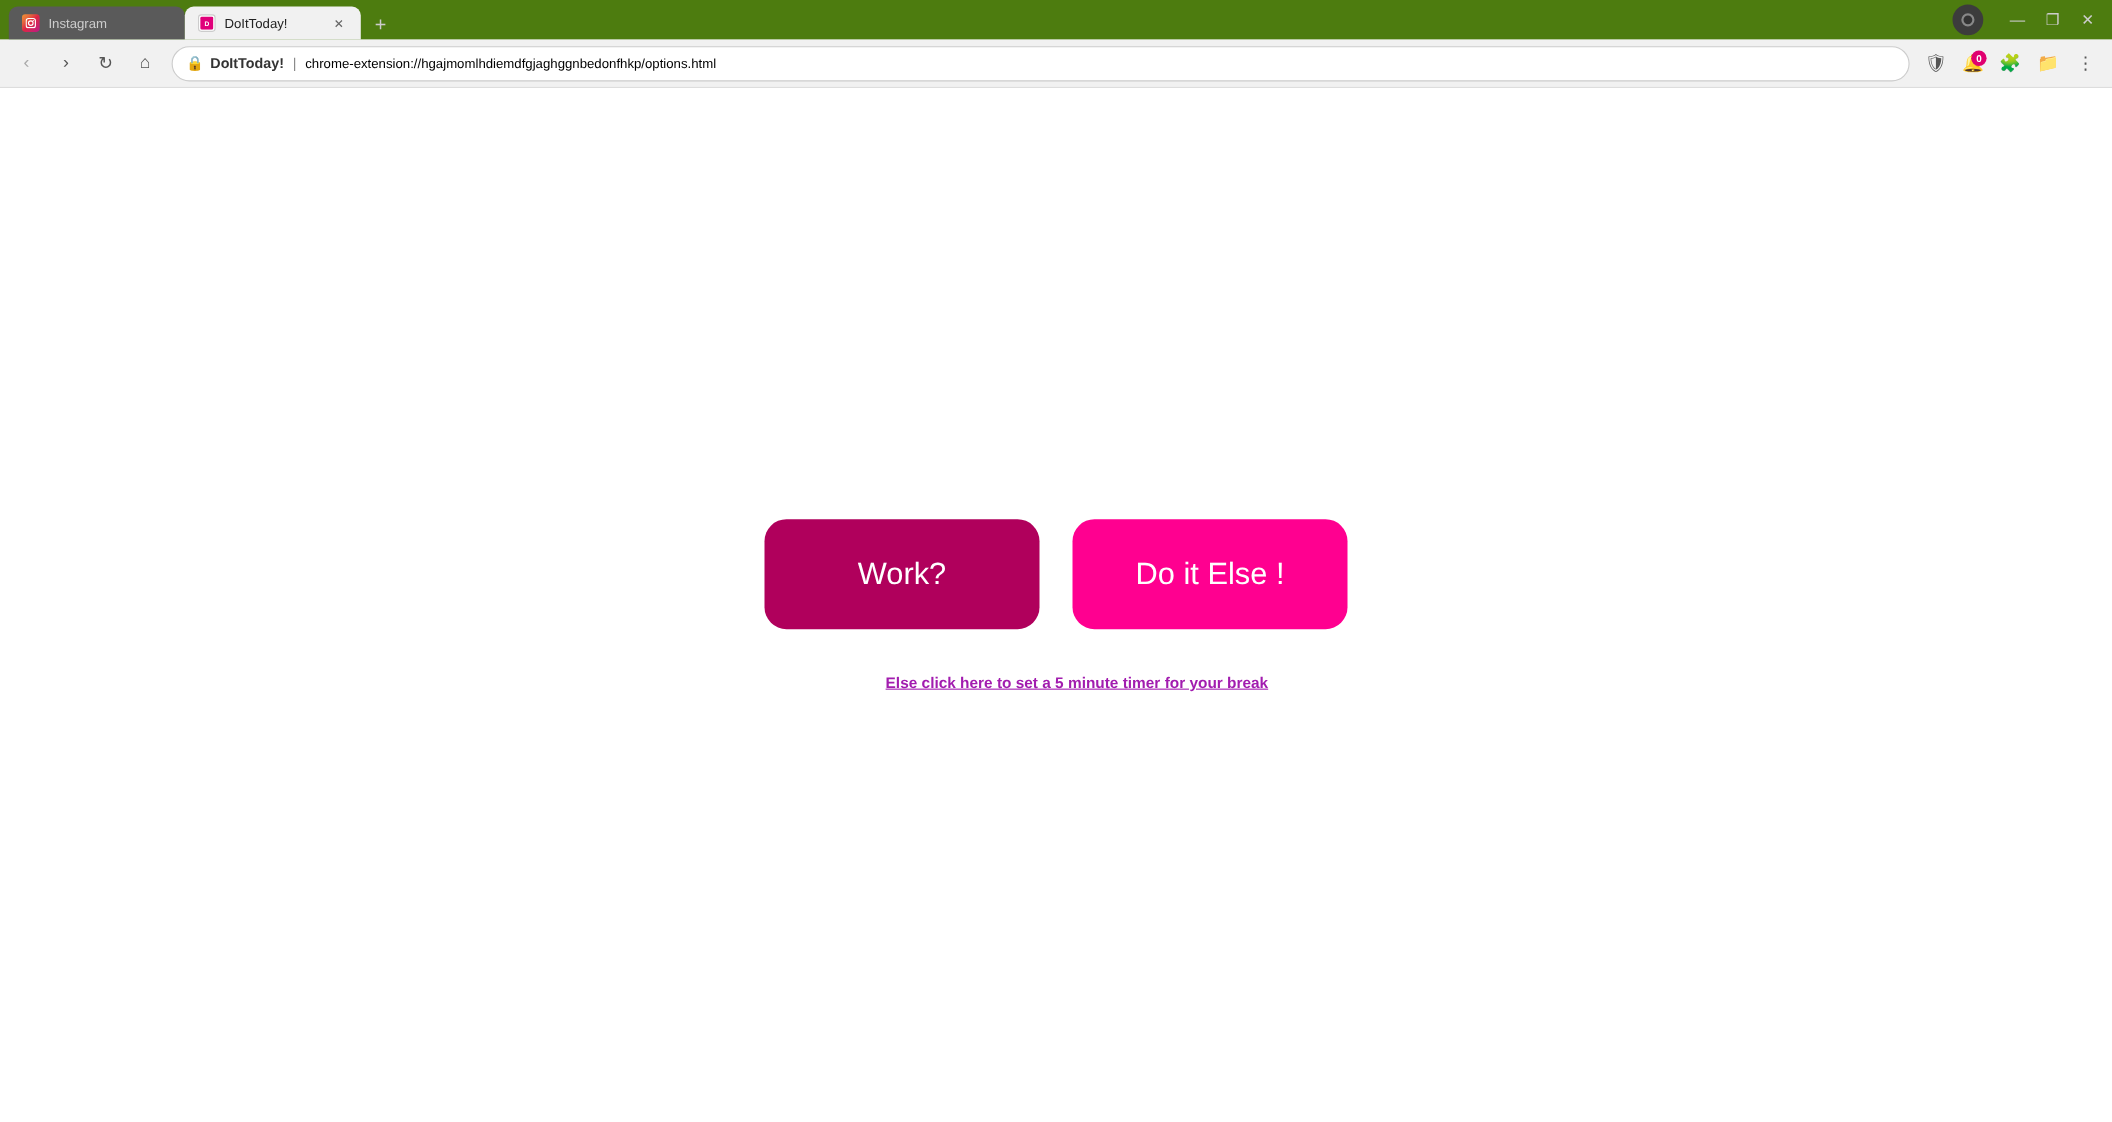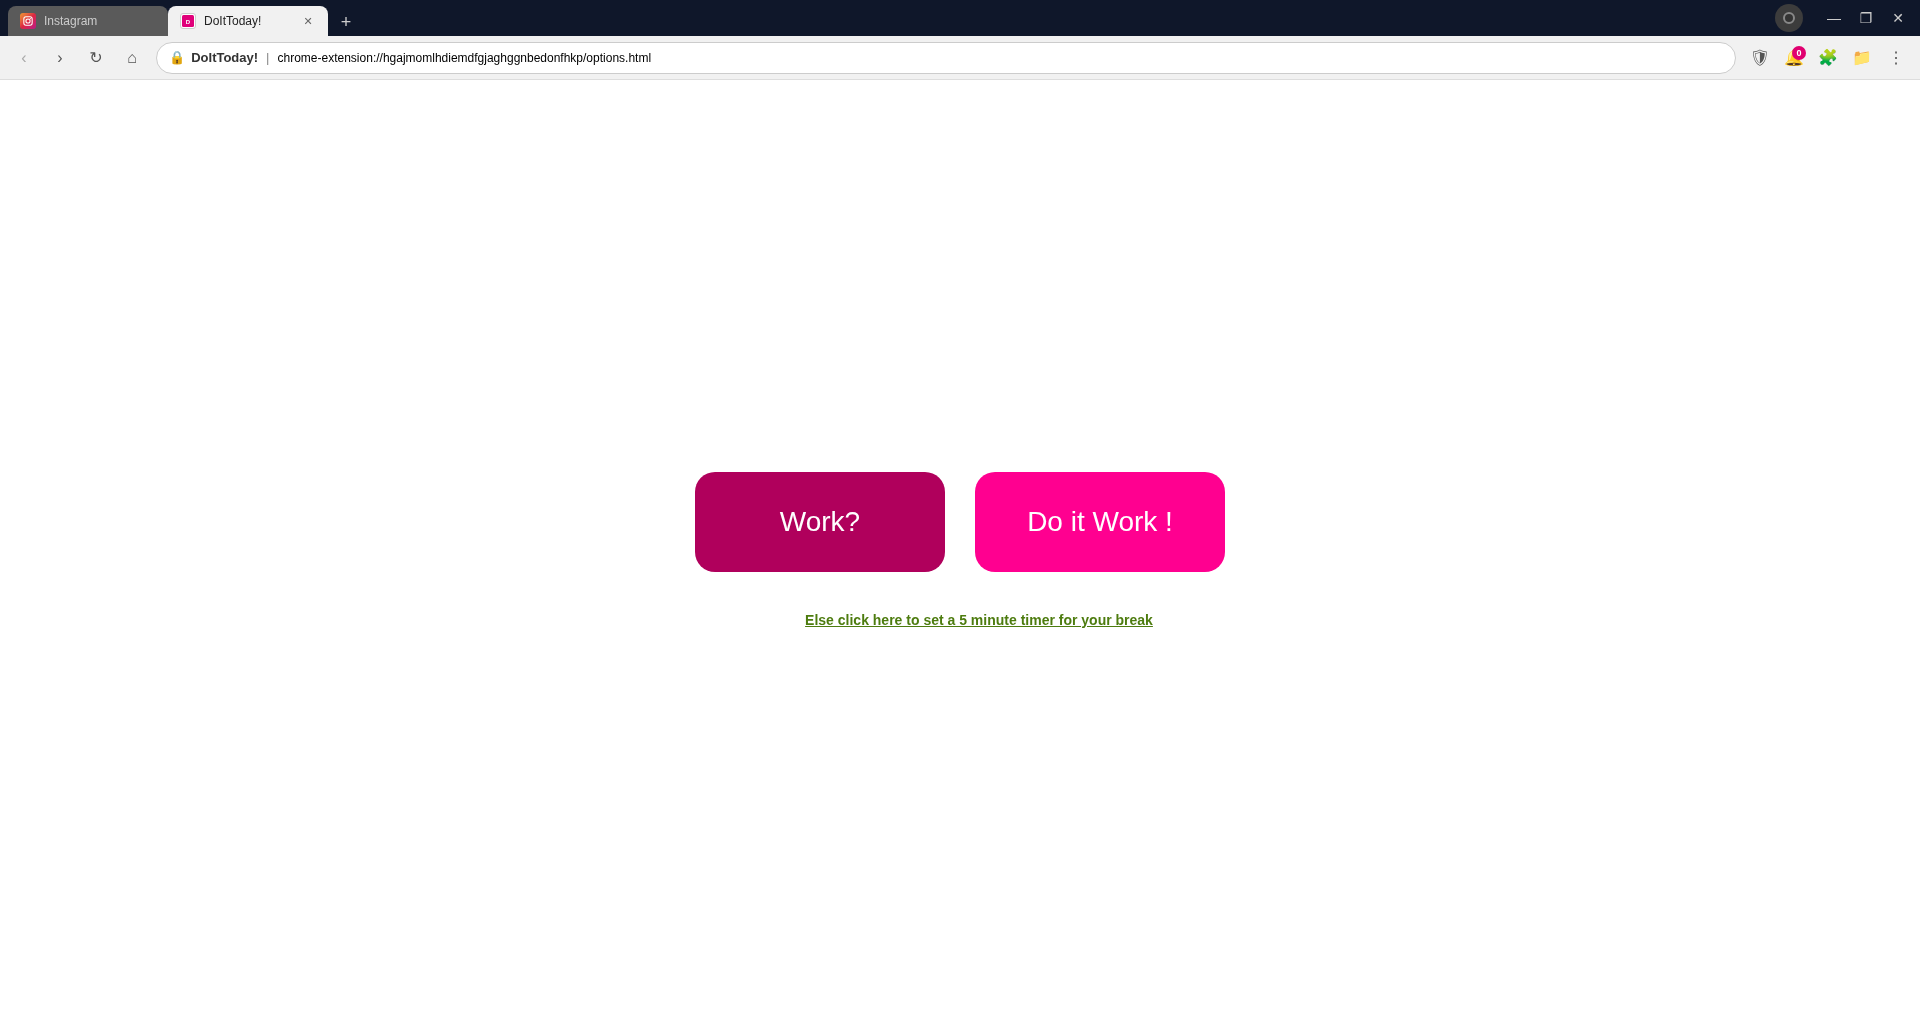--- a/index.html
+++ b/index.html
@@ -10,21 +10,21 @@
       width: 1920px;
       height: 1020px;
       display: flex;
       flex-direction: column;
       background: #fff;
     }
 
     
     .title-bar {
       height: 36px;
-      background: #0f172a;
+      background: #4d7c0f;
       display: flex;
       align-items: center;
       padding: 0 8px;
       gap: 17px;
     }
 
     .tab-group {
       display: flex;
       align-items: flex-end;
       height: 100%;
@@ -298,21 +298,21 @@
       border-radius: 20px;
       font-size: 28px;
       font-weight: 400;
       cursor: pointer;
       display: flex;
       align-items: center;
       justify-content: center;
     }
 
     .break-link {
-      color: #4d7c0f;
+      color: #a21caf;
       font-size: 14px;
       text-decoration: underline;
       cursor: pointer;
       font-weight: 600;
       margin-left: 38px;
     }
   </style>
 </head>
 <body>
 
@@ -380,18 +380,18 @@
       </div>
       <button class="nav-btn">🧩</button>
       <button class="nav-btn">📁</button>
       <button class="nav-btn">⋮</button>
     </div>
   </div>
 
   <div class="page-content">
     <div class="buttons-row">
       <button class="work-button">Work?</button>
-      <button class="do-it-today-button">Do it Work !</button>
+      <button class="do-it-today-button">Do it Else !</button>
     </div>
     <a class="break-link" href="#">Else click here to set a 5 minute timer for your break</a>
   </div>
 
 </div>
 
 </body></html>

